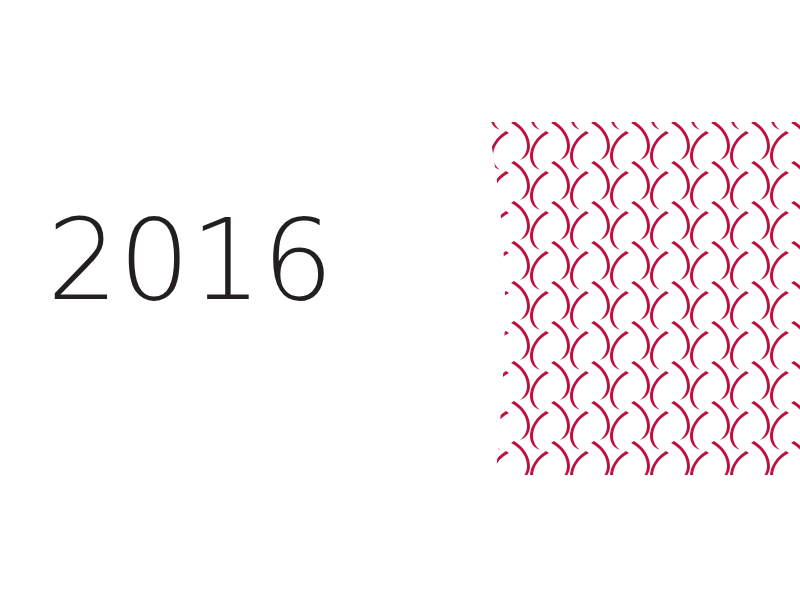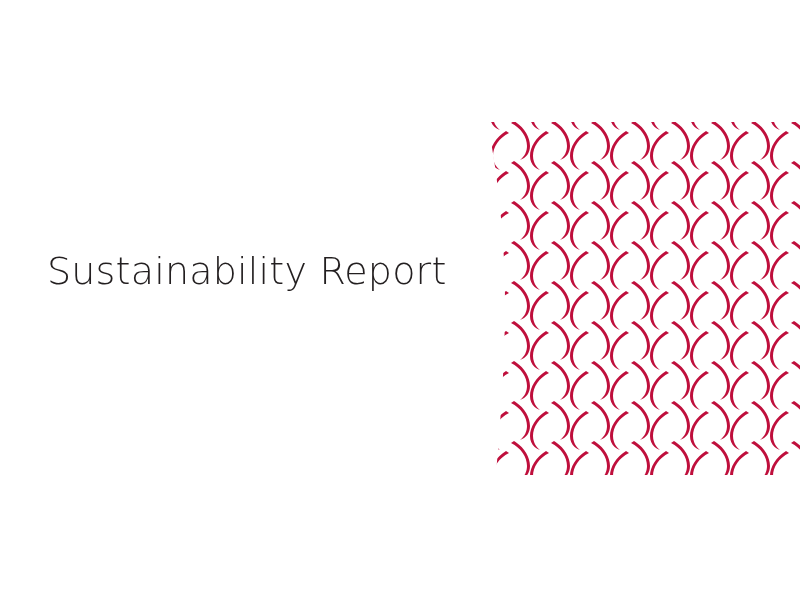--- a/index.html
+++ b/index.html
@@ -112,16 +112,16 @@
       </defs>
 
       <g clip-path="url(#panelClip)">
         <rect x="0" y="0" width="330" height="353" fill="#ffffff"></rect>
         <rect x="0" y="0" width="330" height="353" fill="url(#crescentTile)"></rect>
       </g>
     </svg>
   </div>
 
   <div class="title-block">
-    <span class="cover-subtitle">Sustainability Report</span>
+    <span class="cover-year">2016</span>
   </div>
 
 </div>
 
 </body></html>

